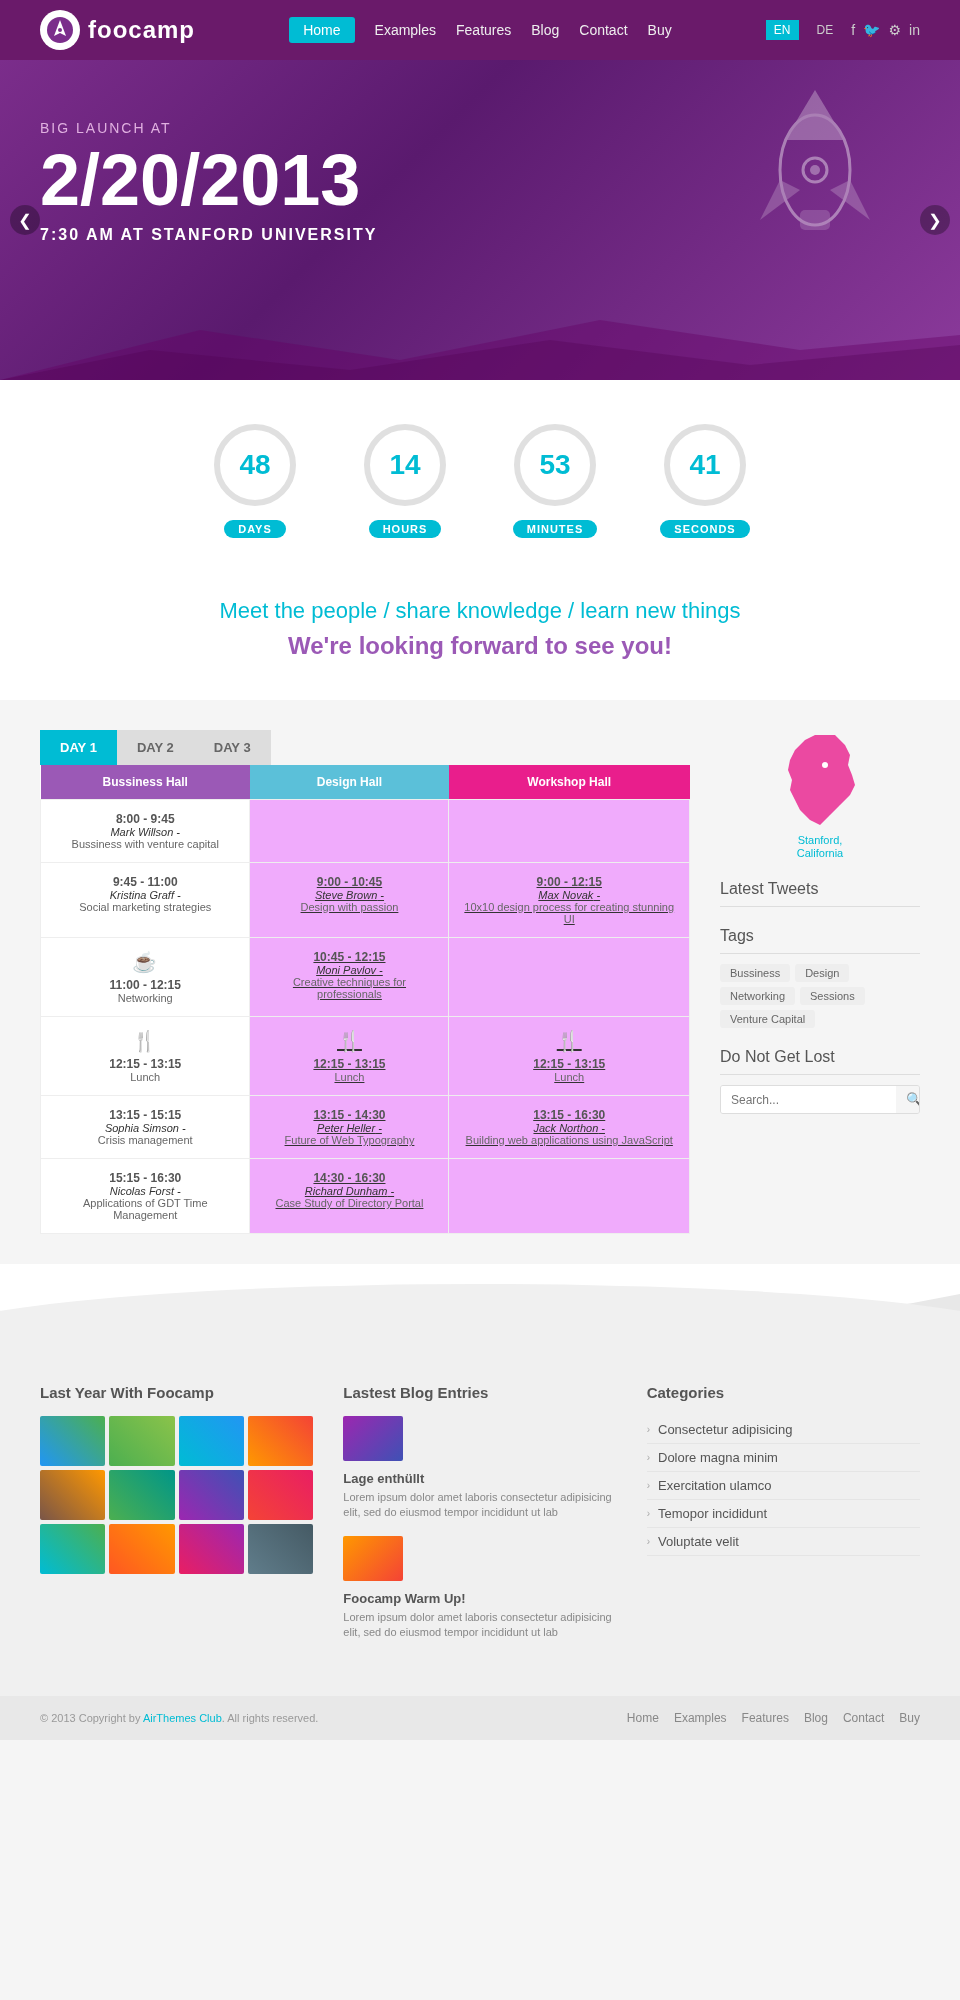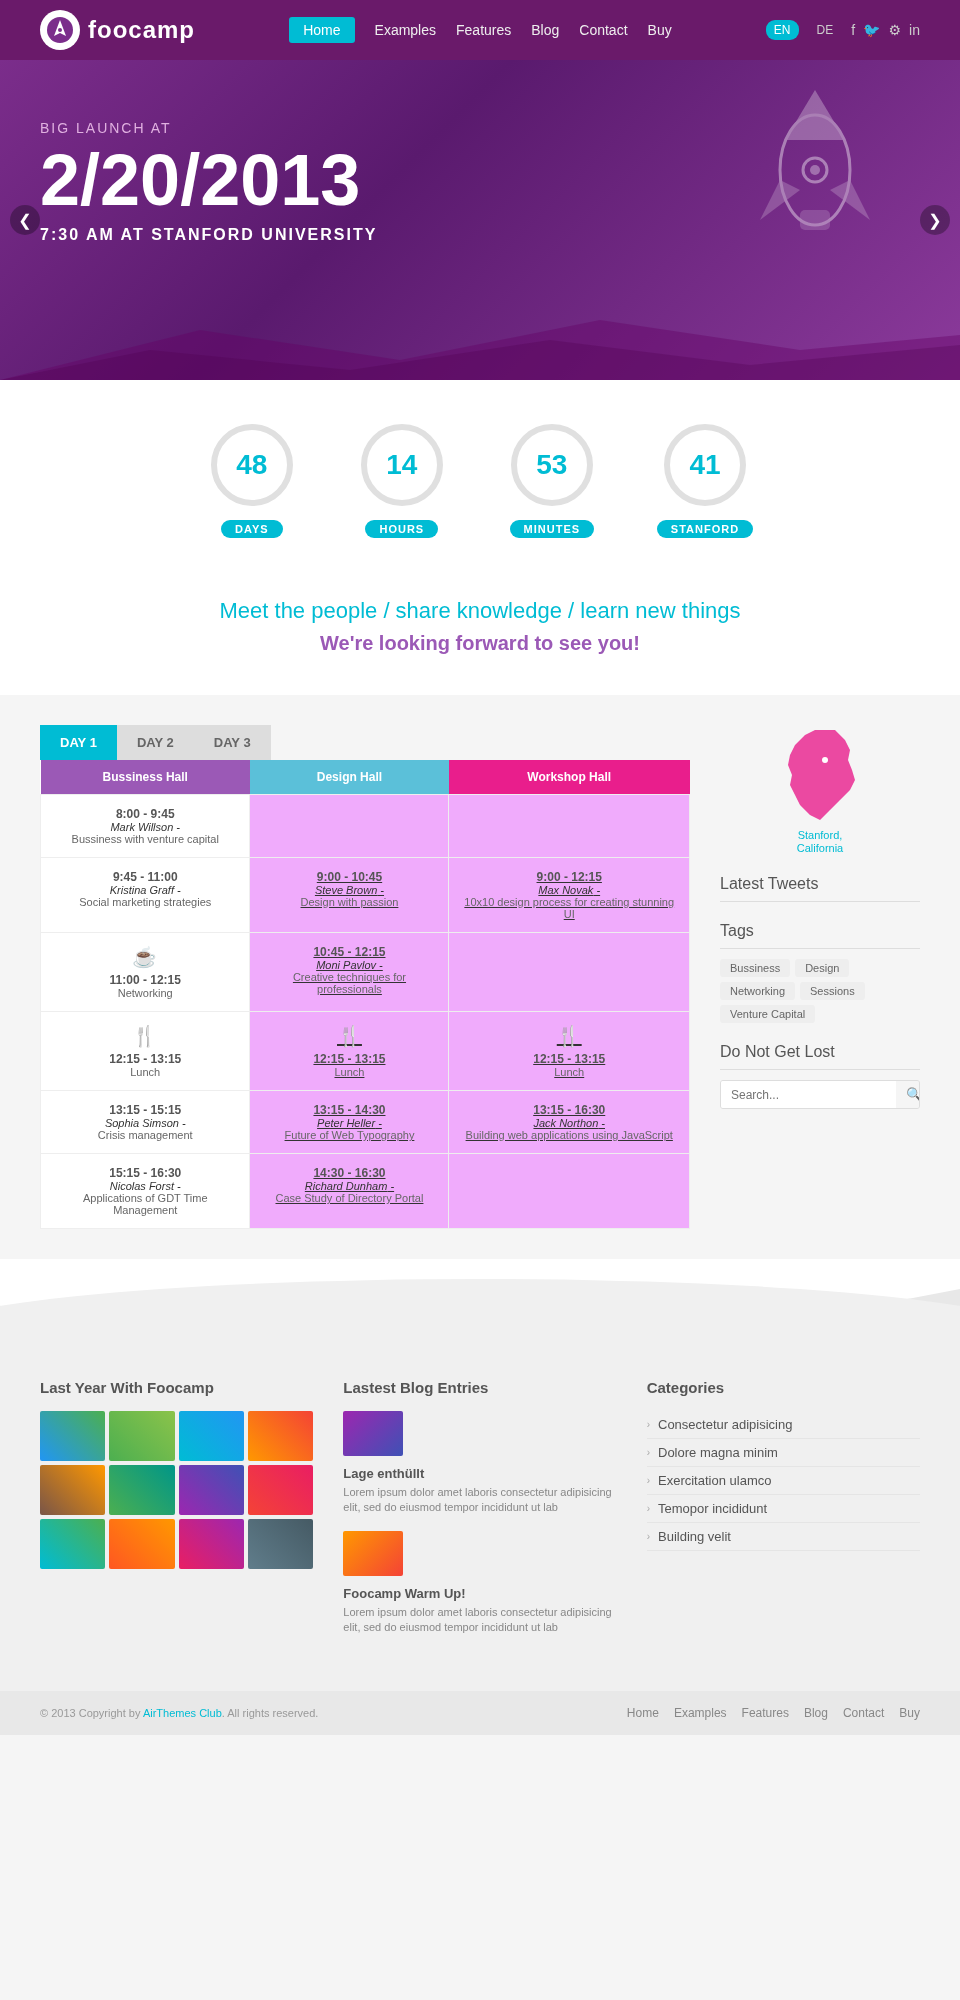--- a/index.html
+++ b/index.html
@@ -8,21 +8,21 @@
     
     .navbar { background: #6a1a6a; display: flex; align-items: center; justify-content: space-between; padding: 10px 40px; }
     .logo { display: flex; align-items: center; gap: 8px; }
     .logo-icon { width: 40px; height: 40px; border-radius: 50%; background: #fff; display: flex; align-items: center; justify-content: center; }
     .logo-text { color: #fff; font-size: 24px; font-weight: 300; letter-spacing: 1px; }
     .logo-text span { color: #fff; font-weight: 700; }
     .nav-links { display: flex; align-items: center; gap: 20px; }
     .nav-links a { color: #eee; text-decoration: none; font-size: 14px; }
     .nav-links a.active { background: #00bcd4; color: #fff; padding: 5px 14px; border-radius: 3px; }
     .nav-right { display: flex; align-items: center; gap: 10px; }
-    .lang-btn { background: #00bcd4; color: #fff; border: none; padding: 3px 8px; border-radius: 9px; font-size: 12px; cursor: pointer; }
+    .lang-btn { background: #00bcd4; color: #fff; border: none; padding: 3px 8px; border-radius: 0; font-size: 12px; cursor: pointer; }
     .lang-btn.inactive { background: transparent; color: #ccc; }
     .social-icons { display: flex; gap: 8px; }
     .social-icon { color: #ccc; font-size: 14px; cursor: pointer; }
 
     
     .hero { background: linear-gradient(135deg, #7b2d8b 0%, #5a1a6e 40%, #8b3a9b 100%); padding: 60px 40px 80px; position: relative; overflow: hidden; min-height: 320px; }
     .hero-nav { position: absolute; left: 10px; top: 50%; transform: translateY(-50%); background: rgba(0,0,0,0.3); color: #fff; border: none; width: 30px; height: 30px; border-radius: 50%; cursor: pointer; font-size: 16px; }
     .hero-nav.right { left: auto; right: 10px; }
     .hero-label { color: #e0b0e0; font-size: 14px; letter-spacing: 2px; margin-bottom: 8px; }
     .hero-date { color: #fff; font-size: 72px; font-weight: 900; line-height: 1; margin-bottom: 10px; }
@@ -33,21 +33,21 @@
     .countdown-section { background: #fff; padding: 40px; display: flex; justify-content: center; gap: 60px; align-items: center; }
     .countdown-item { display: flex; flex-direction: column; align-items: center; gap: 10px; }
     .circle-container { position: relative; width: 90px; height: 90px; }
     .circle-container svg { width: 90px; height: 90px; }
     .circle-number { position: absolute; top: 50%; left: 50%; transform: translate(-50%, -50%); font-size: 28px; font-weight: 700; color: #00bcd4; }
     .countdown-label { background: #00bcd4; color: #fff; padding: 3px 14px; border-radius: 10px; font-size: 11px; font-weight: 700; letter-spacing: 1px; }
 
     
     .tagline-section { background: #fff; text-align: center; padding: 20px 40px 40px; }
     .tagline-main { color: #00bcd4; font-size: 22px; font-weight: 300; margin-bottom: 8px; }
-    .tagline-sub { color: #9b59b6; font-size: 20px; font-weight: 700; }
+    .tagline-sub { color: #9b59b6; font-size: 24px; font-weight: 700; }
 
     
     .schedule-section { background: #f5f5f5; padding: 30px 40px; display: flex; gap: 30px; }
     .schedule-main { flex: 1; }
     .schedule-sidebar { width: 200px; }
 
     
     .day-tabs { display: flex; margin-bottom: 0; }
     .day-tab { padding: 10px 20px; cursor: pointer; font-size: 13px; font-weight: 600; background: #ddd; color: #666; border: none; }
     .day-tab.active { background: #00bcd4; color: #fff; }
@@ -217,21 +217,21 @@
   </div>
 
   <div class="countdown-item">
     <div class="circle-container">
       <svg viewBox="0 0 90 90">
         <circle cx="45" cy="45" r="38" fill="none" stroke="#e0e0e0" stroke-width="6"></circle>
         <circle cx="45" cy="45" r="38" fill="none" stroke="#00bcd4" stroke-width="6" stroke-dasharray="238.76" stroke-dashoffset="76.40" class="progress-ring"></circle>
       </svg>
       <span class="circle-number">41</span>
     </div>
-    <span class="countdown-label">STANFORD</span>
+    <span class="countdown-label">SECONDS</span>
   </div>
 </div>
 
 <div class="tagline-section">
   <p class="tagline-main">Meet the people / share knowledge / learn new things</p>
   <p class="tagline-sub">We're looking forward to see you!</p>
 </div>
 
 <div class="schedule-section">
   <div class="schedule-main">
@@ -446,21 +446,21 @@
       <li class="category-item">
         <span class="category-chevron">›</span>
         <span>Exercitation ulamco</span>
       </li>
       <li class="category-item">
         <span class="category-chevron">›</span>
         <span>Temopor incididunt</span>
       </li>
       <li class="category-item">
         <span class="category-chevron">›</span>
-        <span>Building velit</span>
+        <span>Voluptate velit</span>
       </li>
     </ul>
   </div>
 </div>
 
 <div class="bottom-bar">
   <span class="copyright">© 2013 Copyright by <a href="#">AirThemes Club</a>. All rights reserved.</span>
   <div class="bottom-nav">
     <a href="#">Home</a>
     <a href="#">Examples</a>

